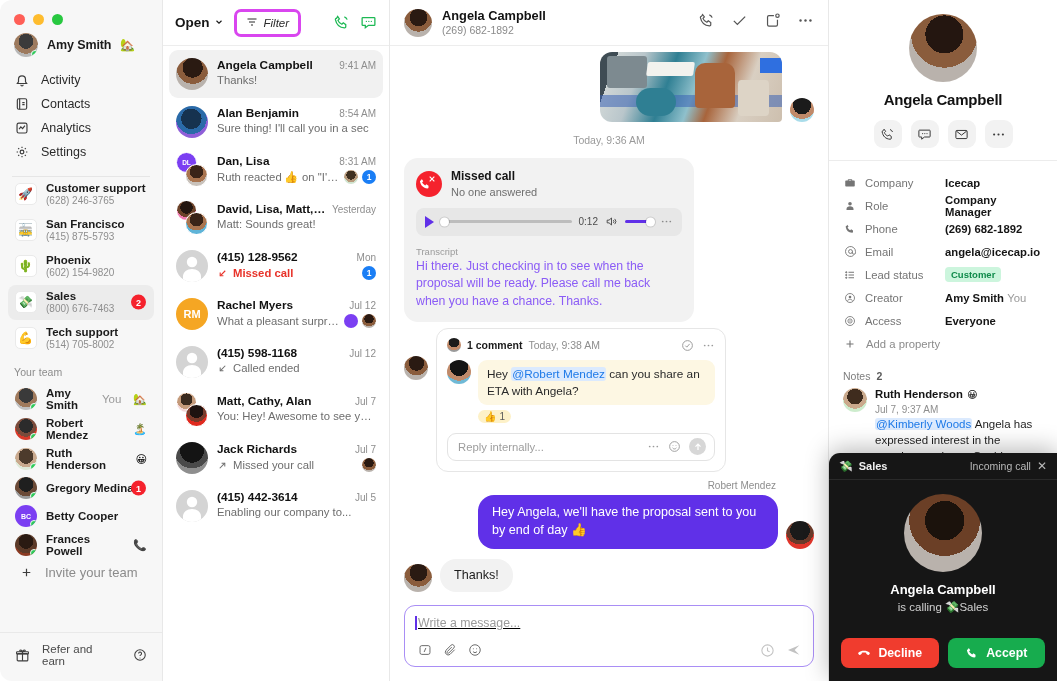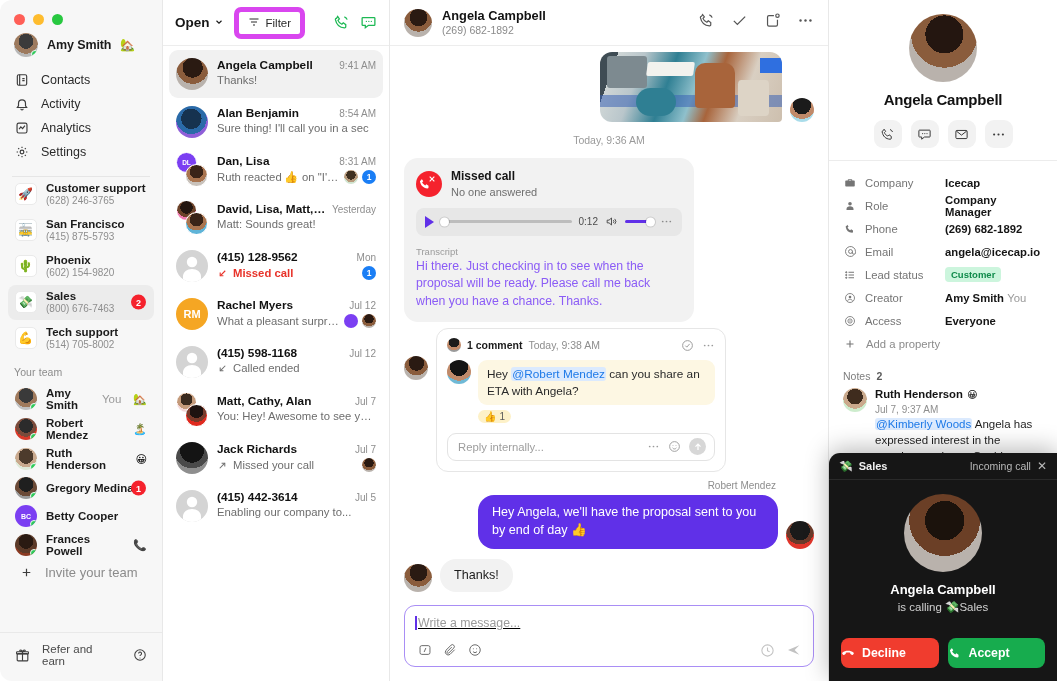--- a/index.html
+++ b/index.html
@@ -131,22 +131,22 @@
     display: flex; flex-direction: column;
   }
   .convs-top {
     height: 46px; display: flex; align-items: center;
     padding: 0 12px; gap: 10px;
     border-bottom: 1px solid #ededed;
   }
   .open-btn { display: flex; align-items: center; gap: 4px; font-size: 13.5px; font-weight: 700; color: #161616; }
   .filter-btn {
     display: flex; align-items: center; gap: 6px;
-    border: 5px solid #d946ef; border-radius: 7px;
-    padding: 4px 9px; font-size: 11.5px; color: #2b2b2b; font-weight: 500;
+    border: 3px solid #d946ef; border-radius: 7px;
+    padding: 4px 9px; font-size: 11.5px; color: #2b2b2b; font-weight: 500; font-style: italic;
   }
   .ct-spacer { flex: 1; }
   .grn { color: #1db954; display: flex; align-items: center; }
 
   .conv-scroll { flex: 1; overflow: hidden; padding: 4px 6px 0 6px; }
   .conv {
     display: flex; gap: 9px; padding: 8px 7px; border-radius: 9px;
     align-items: flex-start; position: relative;
   }
   .conv.sel { background: #f1f1f1; }
@@ -344,21 +344,21 @@
   }
   .call-inbox { font-size: 11px; color: #f0f0f0; font-weight: 600; }
   .call-status { margin-left: auto; font-size: 10.5px; color: #b9b9b9; }
   .call-x { color: #b9b9b9; font-size: 12px; line-height: 1; }
   .call-body { flex: 1; display: flex; flex-direction: column; align-items: center; padding-top: 14px;}
   .call-name { font-size: 13px; font-weight: 700; color: #fff; margin-top: 10px; }
   .call-sub { font-size: 11.5px; color: #d2d2d2; margin-top: 3px; }
   .call-btns { display: flex; gap: 9px; padding: 0 12px 13px 12px; margin-top: auto;}
   .call-btn {
     flex: 1; height: 30px; border-radius: 8px; display: flex;
-    align-items: center; gap: 7px;
+    align-items: center; justify-content: center; gap: 7px;
     font-size: 12.3px; font-weight: 700; color: #fff;
   }
   .call-btn.dec { background: #f03c2e; }
   .call-btn.acc { background: #17ac4e; }
 
   .ph-face { width:100%; height:100%; }
 </style>
 </head>
 <body>
 
@@ -373,38 +373,38 @@
 
     <div class="user-row">
       <div class="av sz24" style="background:radial-gradient(circle at 50% 35%, #3b3b3b 0 38%, #9d7a5e 38% 62%, #b8b8b8 62%);">
         <span class="presence"></span>
       </div>
       <span class="uname">Amy Smith</span>
       <span class="uemoji">🏡</span>
     </div>
 
     <div class="nav-list">
+      <div class="nav-item">
+        <span class="nav-ico">
+          <svg width="14" height="14" viewBox="0 0 24 24" fill="none" stroke="currentColor" stroke-width="2">
+              <path d="M18 15v-4a6 6 0 10-12 0v4l-2 3h16l-2-3z"></path>
+              <path d="M10 20a2 2 0 004 0"></path>
+            </svg>
+        </span>
+        <span>Activity</span>
+      </div>
       <div class="nav-item">
         <span class="nav-ico">
           <svg width="14" height="14" viewBox="0 0 24 24" fill="none" stroke="currentColor" stroke-width="2">
               <rect x="4" y="3" width="16" height="18" rx="2.5"></rect>
               <path d="M8 3v18"></path>
               <path d="M12.5 9.5h4M12.5 13h4"></path>
             </svg>
         </span>
         <span>Contacts</span>
-      </div>
-      <div class="nav-item">
-        <span class="nav-ico">
-          <svg width="14" height="14" viewBox="0 0 24 24" fill="none" stroke="currentColor" stroke-width="2">
-              <path d="M18 15v-4a6 6 0 10-12 0v4l-2 3h16l-2-3z"></path>
-              <path d="M10 20a2 2 0 004 0"></path>
-            </svg>
-        </span>
-        <span>Activity</span>
       </div>
       <div class="nav-item">
         <span class="nav-ico">
           <svg width="14" height="14" viewBox="0 0 24 24" fill="none" stroke="currentColor" stroke-width="2">
               <rect x="3.5" y="3.5" width="17" height="17" rx="3"></rect>
               <path d="M7 14l3-4 3 3 4-5"></path>
             </svg>
         </span>
         <span>Analytics</span>
       </div>

